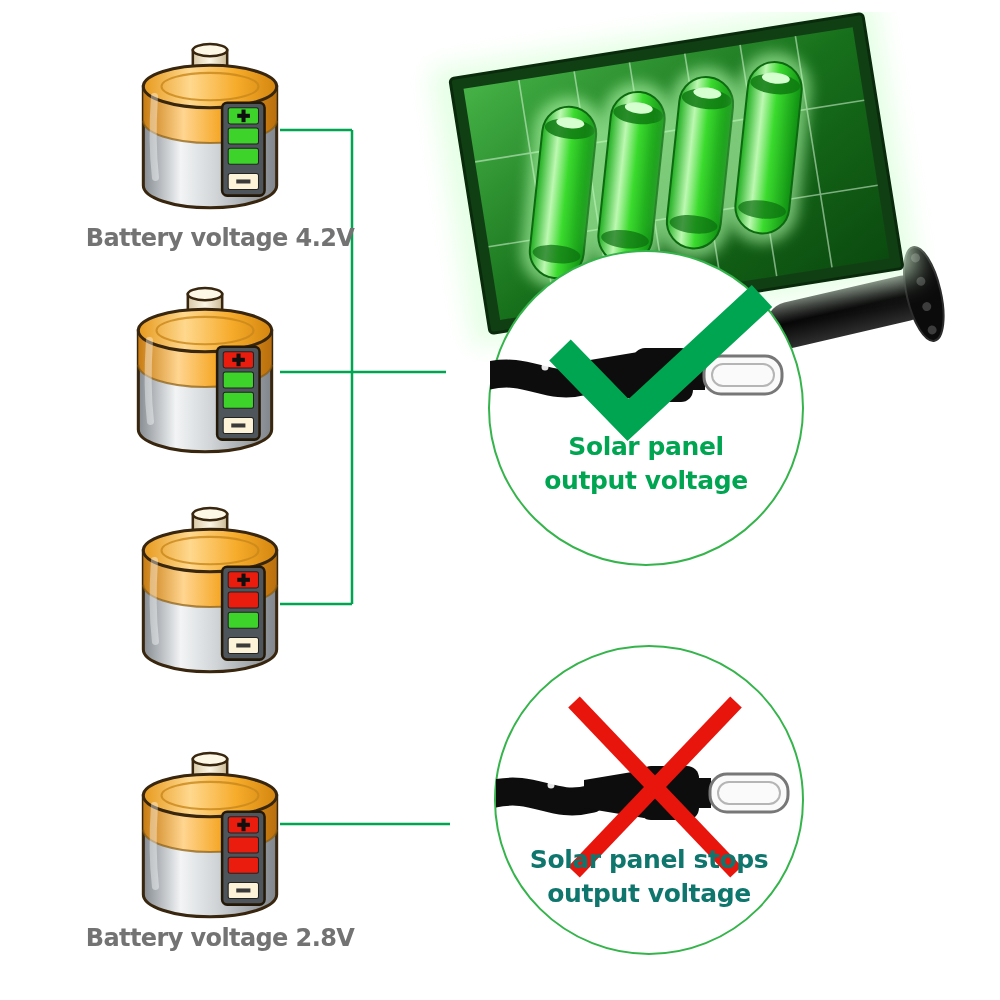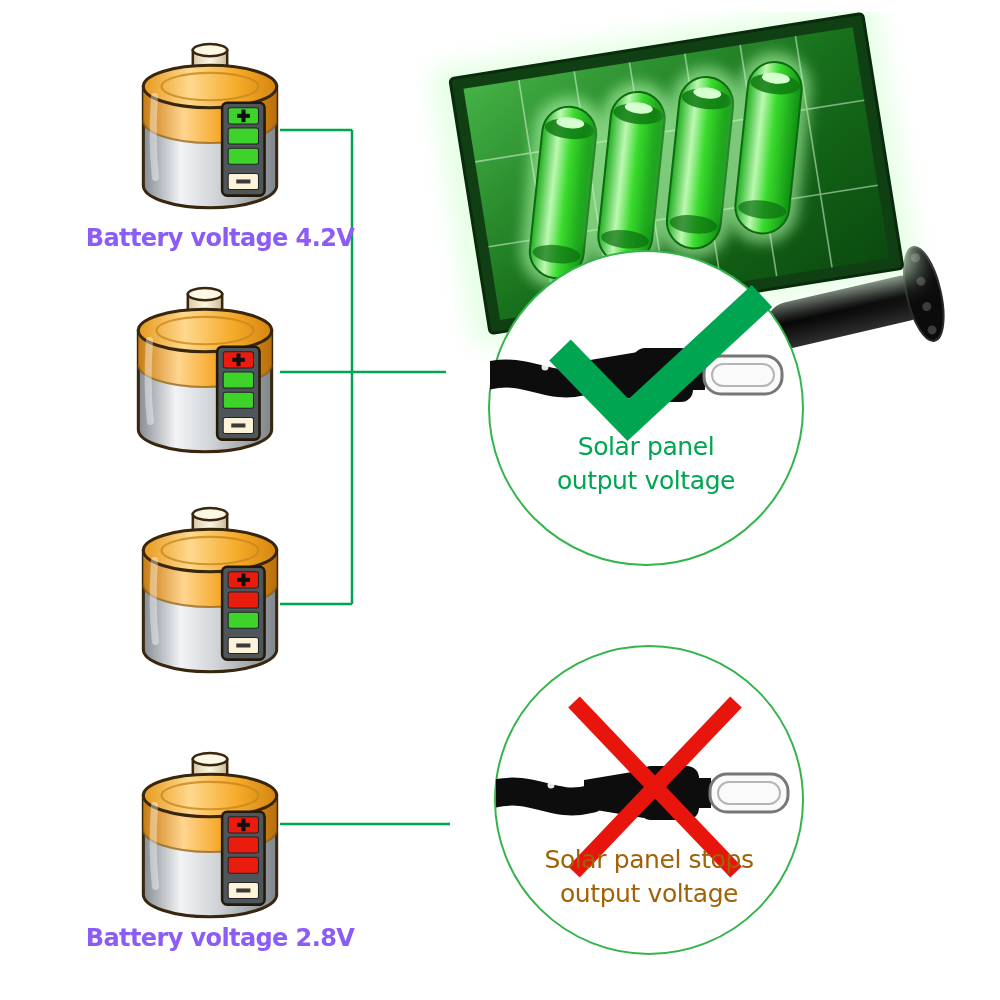--- a/index.html
+++ b/index.html
@@ -3,27 +3,27 @@
 <meta charset="utf-8">
 <style>
   * { margin:0; padding:0; box-sizing:border-box; }
   html,body { width:1000px; height:1000px; background:#fff; font-family:"DejaVu Sans", sans-serif; }
   .canvas { position:relative; width:1000px; height:1000px; background:#fff; overflow:hidden; }
   .abs { position:absolute; }
   .lines-overlay { left:0; top:0; z-index:1; }
   .panel-svg { z-index:2; }
   .battery-svg { z-index:3; }
   .battery-label { position:absolute; z-index:4; width:270px; text-align:center;
-    font-size:24px; font-weight:700; color:#8b5cf6; letter-spacing:-0.6px; }
+    font-size:24px; font-weight:700; color:#737373; letter-spacing:-0.6px; }
   .circle { position:absolute; z-index:5; border-radius:50%; background:#fff; border:2px solid #35b44b; }
   .circle svg { position:absolute; left:0; top:0; }
   .circle-text { position:absolute; z-index:6; width:100%; text-align:center;
-    font-size:25px; font-weight:400; letter-spacing:-0.4px; }
+    font-size:25px; font-weight:700; letter-spacing:-0.4px; }
   .green-text { color:#00a551; }
-  .red-text { color:#a16207; }
+  .red-text { color:#0f766e; }
 </style>
 </head>
 <body>
 
 <div class="canvas">
 
   <svg width="0" height="0" style="position:absolute" aria-hidden="true">
     <defs>
       <linearGradient id="bodyG" x1="0" y1="0" x2="1" y2="0">
         <stop offset="0" stop-color="#858b91"></stop>

